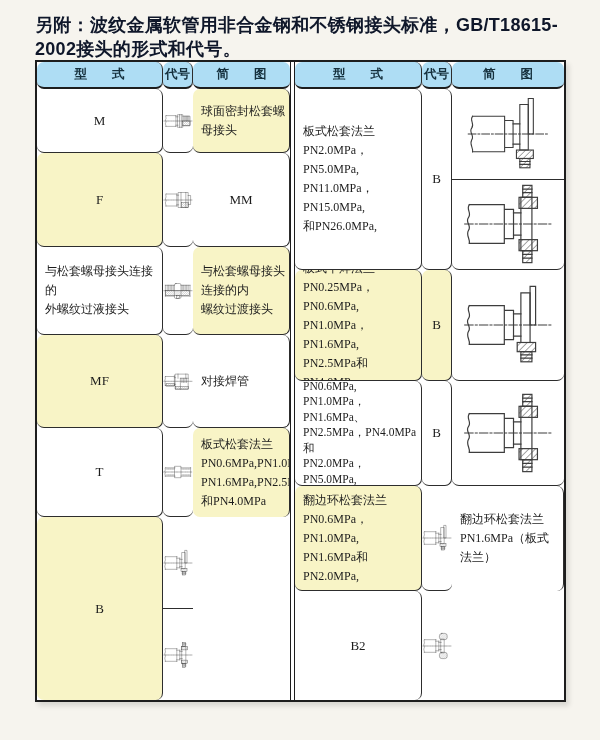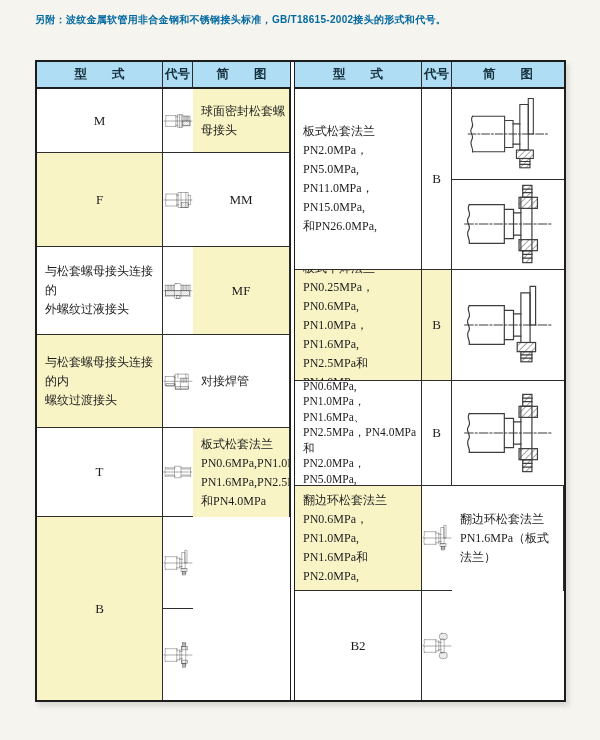--- a/index.html
+++ b/index.html
@@ -7,42 +7,42 @@
     width:600px;height:740px;
     background:#f6f4ee;
     font-family:"Liberation Serif","DejaVu Serif",serif;
     color:#1c1c1c;
     position:relative;
     overflow:hidden;
   }
   .title{
     position:absolute;left:35px;top:13px;width:540px;
     font-family:"Liberation Sans","DejaVu Sans",sans-serif;
-    font-weight:bold;font-size:10px;color:#0369a1;
+    font-weight:bold;font-size:18px;color:#0f172a;
     letter-spacing:0.3px;
   }
   .table-wrap{
     position:absolute;left:35px;top:60px;
     width:531px;height:642px;
     border:2px solid #1d1d1d;
     background:#fff;
     display:flex;
     box-shadow:3px 4px 5px rgba(0,0,0,0.12);
     box-sizing:border-box;
   }
   .half{display:grid;box-sizing:border-box;}
   .half-left{width:253px;grid-template-columns:126px 30px 97px;
     grid-template-rows:27px 64px 94px 88px 93px 89px auto;}
   .half-right{flex:1;grid-template-columns:127px 30px auto;
     grid-template-rows:27px 181px 111px 105px 105px auto;}
   .divider{width:3px;background:#fff;border-left:1.5px solid #1d1d1d;border-right:1.5px solid #1d1d1d;}
   .cell{
     border-right:1px solid #2d2d2d;border-bottom:1px solid #2d2d2d;
     display:flex;align-items:center;justify-content:center;
-    background:#fff;box-sizing:border-box;overflow:hidden;
+    background:#fff;box-sizing:border-box;overflow:hidden;border-radius:7px;
   }
   .c3{border-right:none;}
   .lastrow{border-bottom:none;}
   .th{
     background:#aeddf4;
     border-bottom:2px solid #1d1d1d;
     font-size:12.5px;font-weight:bold;color:#15303d;
   }
   .type-cell{justify-content:flex-start;padding:2px 4px 2px 8px;}
   .type-text{font-size:12px;line-height:19px;white-space:pre-line;}
@@ -179,25 +179,25 @@
     <div class="cell type-cell c1">
         <span class="type-text">与松套螺母接头连接的
 外螺纹过液接头</span>
       </div>
     <div class="cell diag-cell c3">
       <svg class="diag" width="92" height="66" viewBox="0 0 100 70">
           <use href="#fit-mm"></use>
         </svg>
     </div>
 
-    <div class="cell code-cell hl c2">MF</div>
     <div class="cell type-cell hl c1">
         <span class="type-text">与松套螺母接头连接的内
 螺纹过渡接头</span>
       </div>
+    <div class="cell code-cell hl c2">MF</div>
     <div class="cell diag-cell c3">
       <svg class="diag" width="92" height="70" viewBox="0 0 100 70">
           <use href="#fit-mf"></use>
         </svg>
     </div>
 
     <div class="cell type-cell c1">
         <span class="type-text">对接焊管</span>
       </div>
     <div class="cell code-cell c2">T</div>

